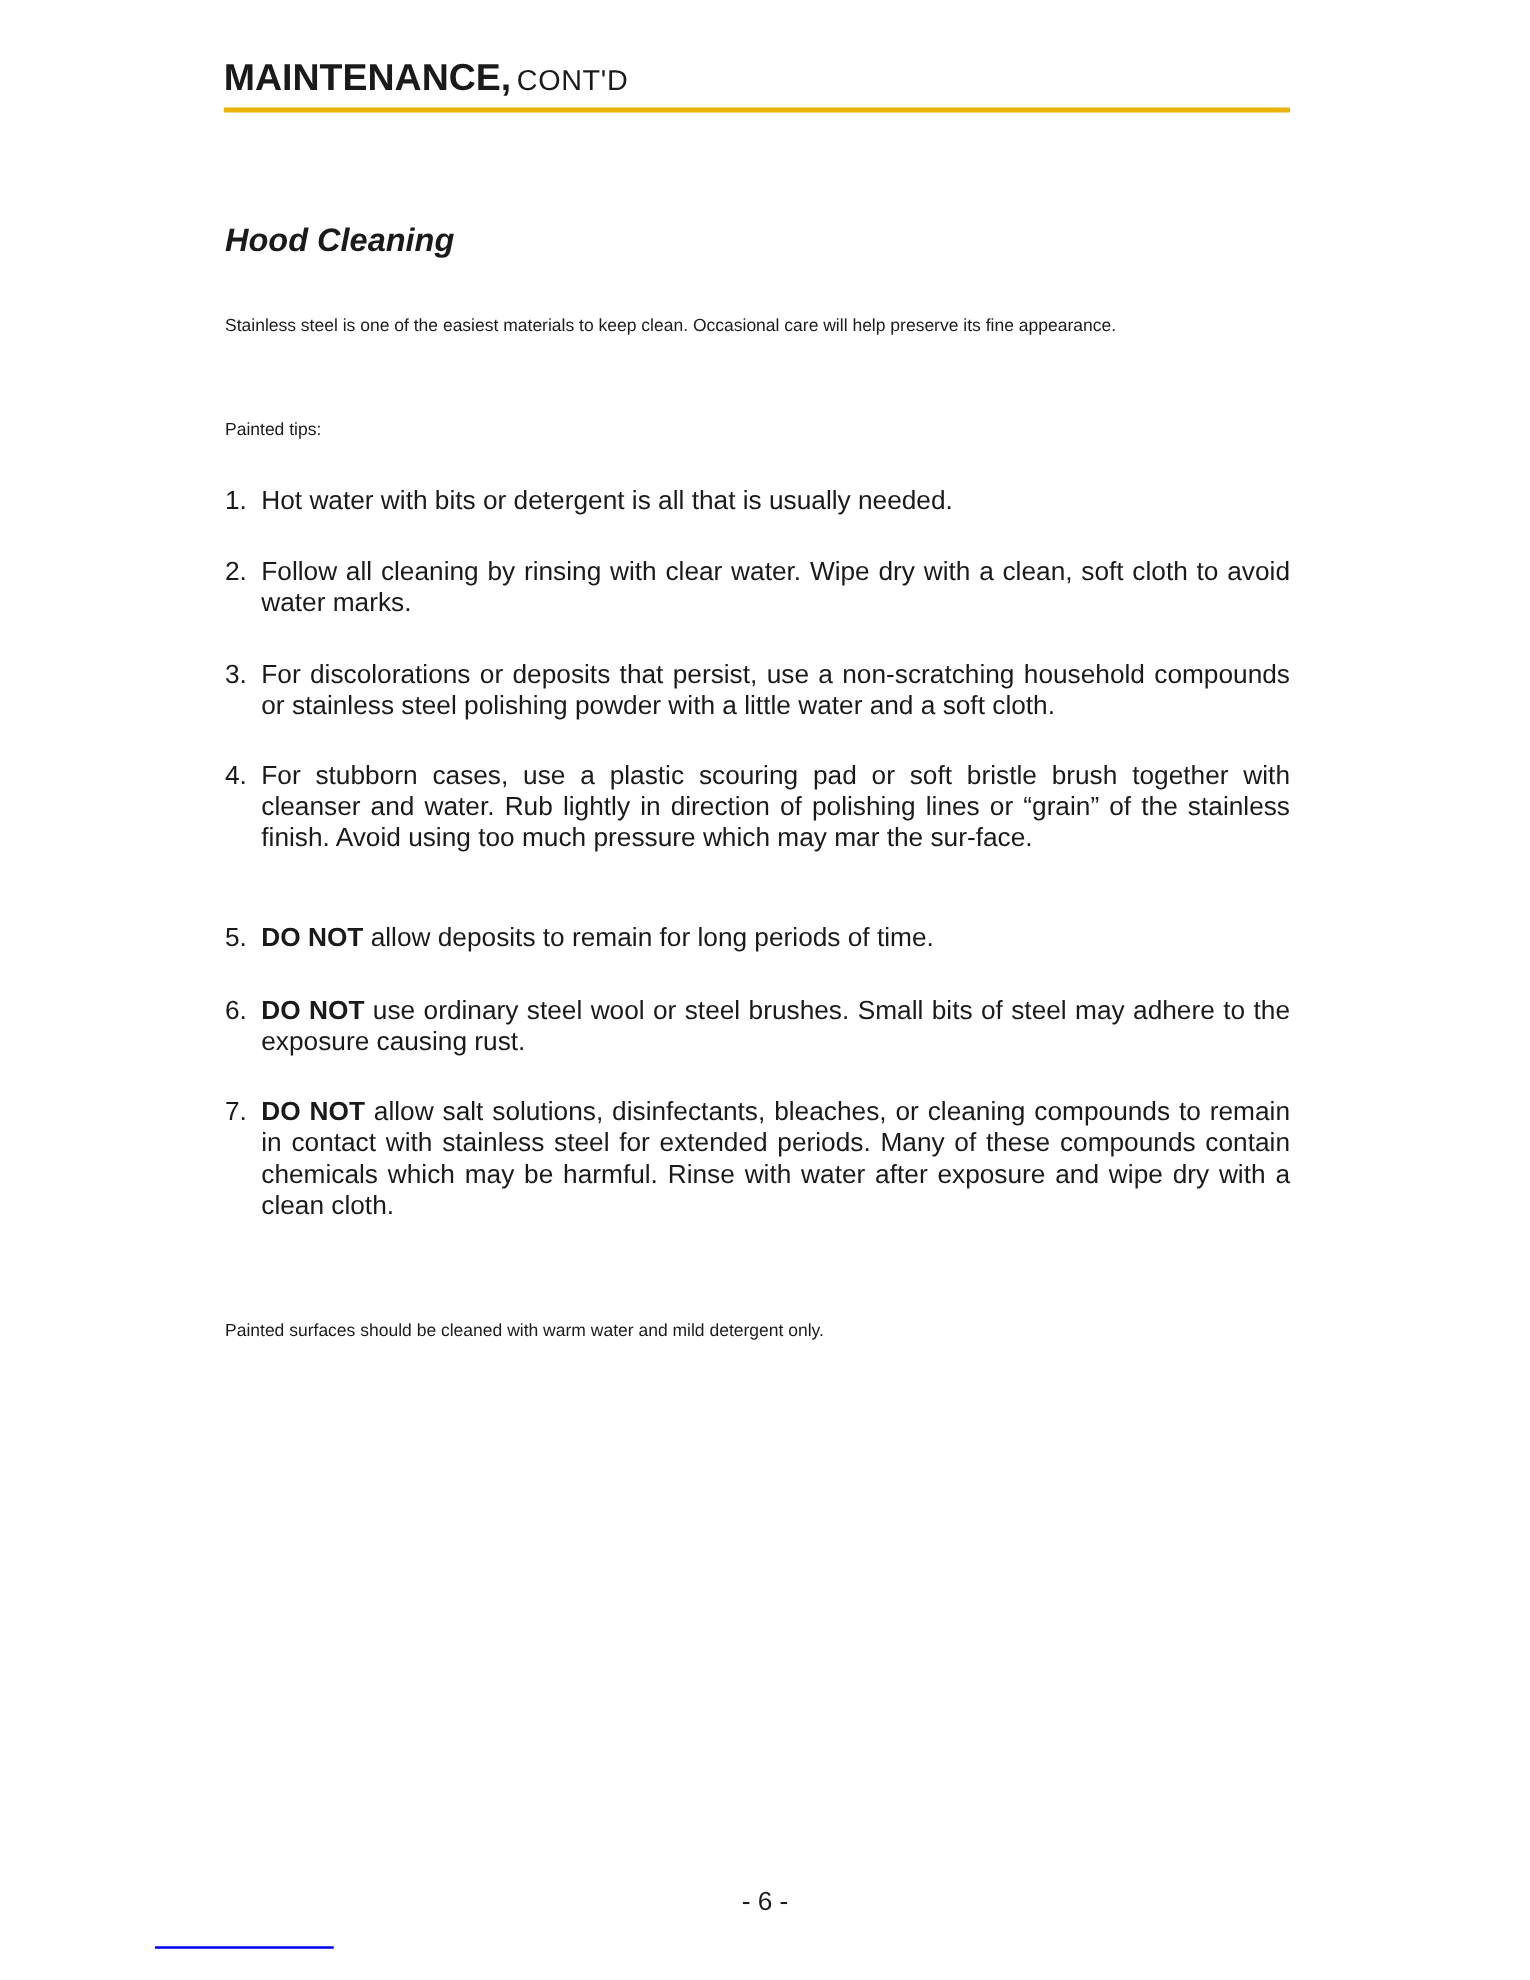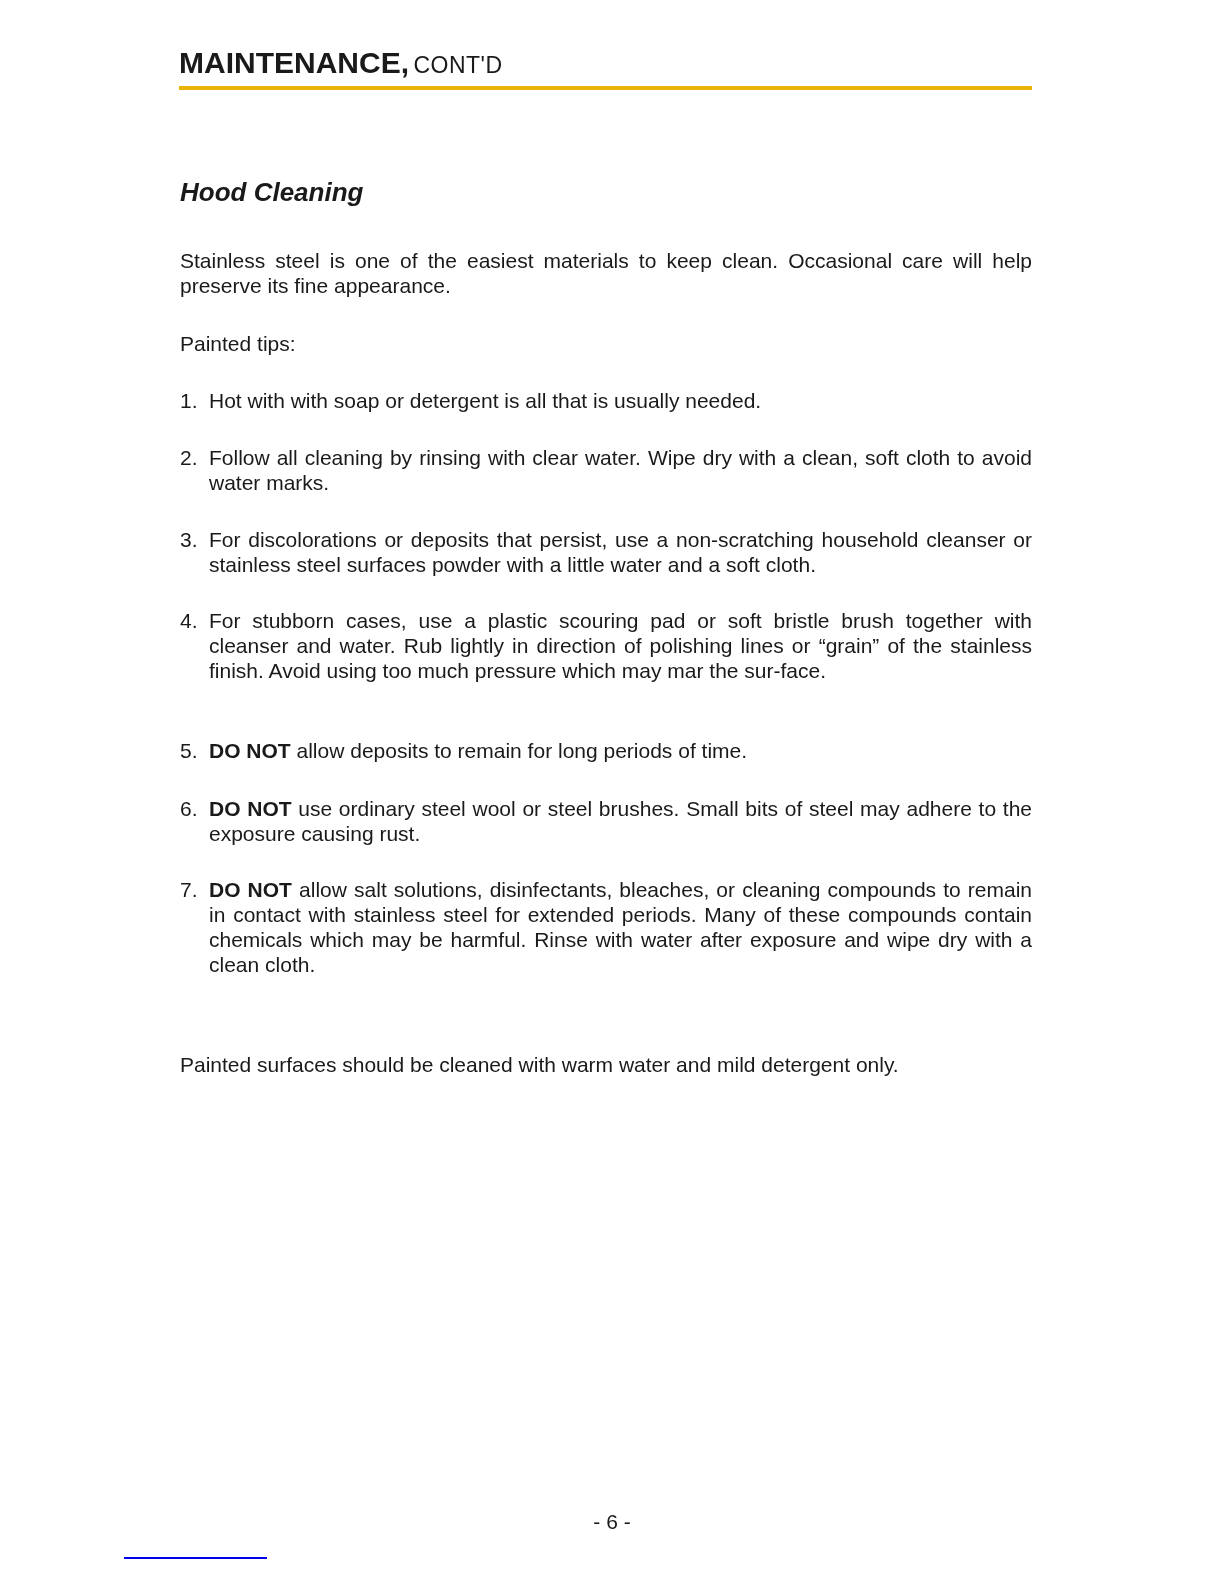--- a/index.html
+++ b/index.html
@@ -12,21 +12,21 @@
       border-bottom: 4px solid #eab308; padding-bottom: 6px;
     }
     .header .main { font-weight: bold; font-size: 30px; letter-spacing: 0px; }
     .header .sub { font-size: 23px; letter-spacing: 0.5px; }
     .section-title {
       position: absolute; left: 180px; top: 177px;
       font-style: italic; font-weight: bold; font-size: 26px;
     }
     .para {
       position: absolute; left: 180px; width: 852px;
-      font-size: 21px; line-height: 25px; text-align: justify;
+      font-size: 14px; line-height: 25px; text-align: justify;
     }
     .item {
       position: absolute; left: 180px; width: 852px;
       font-size: 21px; line-height: 25px; text-align: justify;
       display: flex;
     }
     .item .num { width: 29px; flex: none; }
     .item .body { flex: 1; text-align: justify; }
     .item b { font-weight: bold; }
     .page-num {
@@ -47,31 +47,31 @@
 </div>
 
 <div class="section-title">Hood Cleaning</div>
 
 <div class="para" style="top:248px;">Stainless steel is one of the easiest materials to keep clean. Occasional care will help preserve its fine appearance.</div>
 
 <div class="para" style="top:331px;">Painted tips:</div>
 
 <div class="item" style="top:388px;">
   <span class="num">1.</span>
-  <span class="body"><span>Hot with with soap or detergent is all that is usually needed.</span></span>
+  <span class="body"><span>Hot water with bits or detergent is all that is usually needed.</span></span>
 </div>
 
 <div class="item" style="top:445px;">
   <span class="num">2.</span>
   <span class="body"><span>Follow all cleaning by rinsing with clear water. Wipe dry with a clean, soft cloth to avoid water marks.</span></span>
 </div>
 
 <div class="item" style="top:527px;">
   <span class="num">3.</span>
-  <span class="body"><span>For discolorations or deposits that persist, use a non-scratching household cleanser or stainless steel surfaces powder with a little water and a soft cloth.</span></span>
+  <span class="body"><span>For discolorations or deposits that persist, use a non-scratching household compounds or stainless steel polishing powder with a little water and a soft cloth.</span></span>
 </div>
 
 <div class="item" style="top:608px;">
   <span class="num">4.</span>
   <span class="body"><span>For stubborn cases, use a plastic scouring pad or soft bristle brush together with cleanser and water. Rub lightly in direction of polishing lines or “grain” of the stainless finish. Avoid using too much pressure which may mar the sur-face.</span></span>
 </div>
 
 <div class="item" style="top:738px;">
   <span class="num">5.</span>
   <span class="body"><b>DO NOT</b><span> allow deposits to remain for long periods of time.</span></span>

